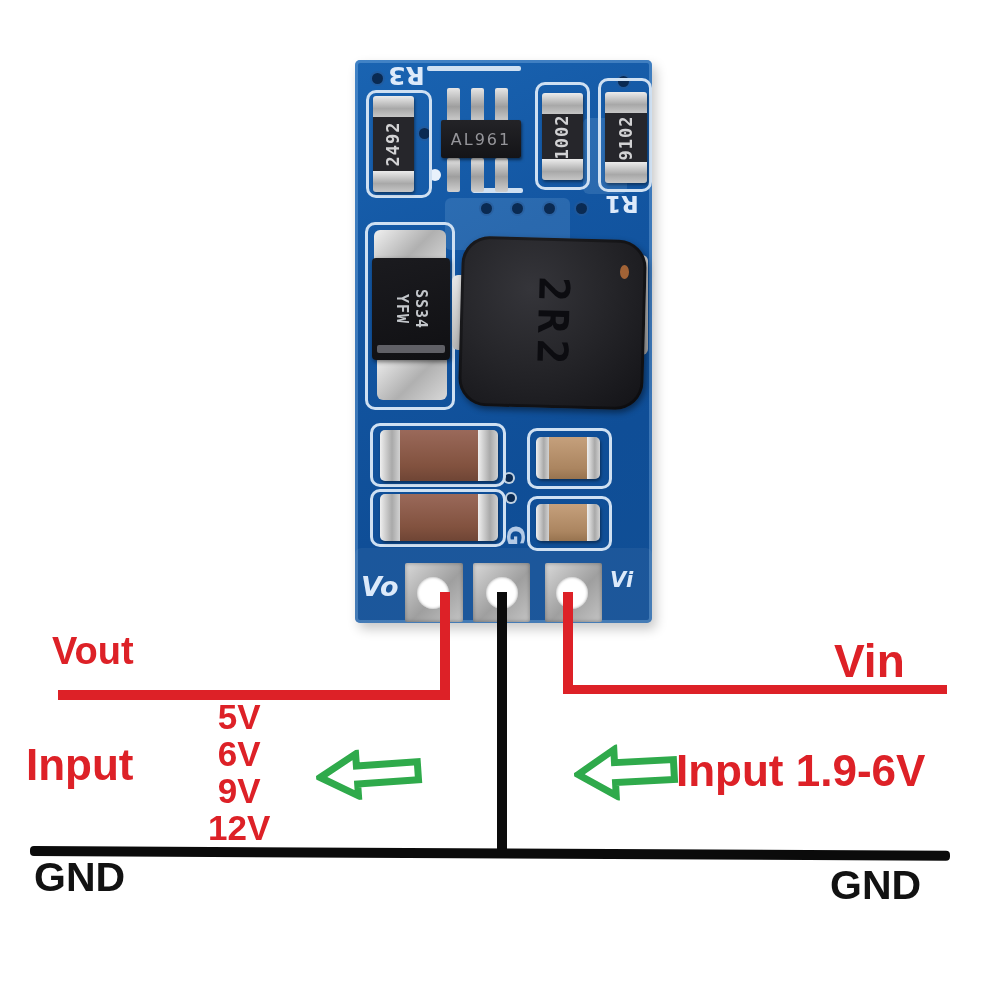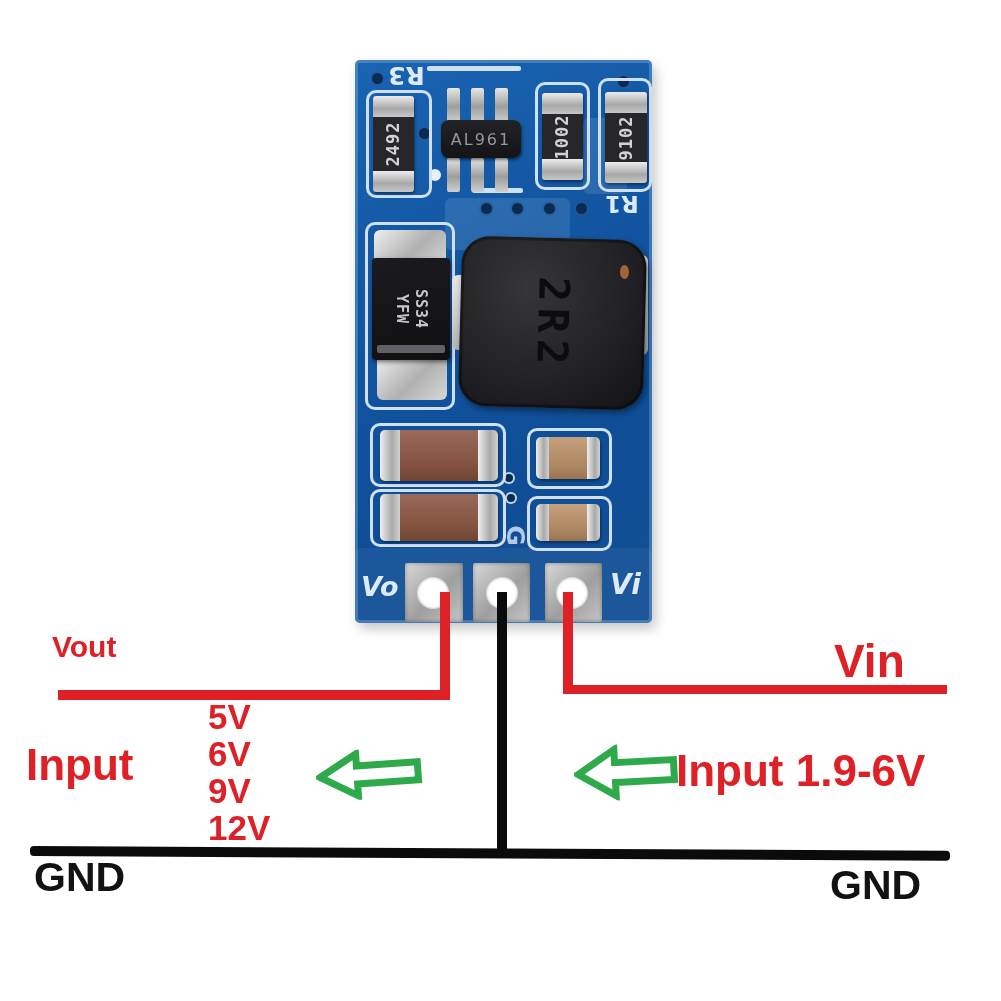--- a/index.html
+++ b/index.html
@@ -33,21 +33,21 @@
         box-shadow:1px 2px 3px rgba(0,0,0,.4);}
   .resv .end{height:21px;background:linear-gradient(180deg,#ececec,#a8a8a8 60%,#c6c6c6);}
   .resv .mid{flex:1;background:#26262b;display:flex;align-items:center;justify-content:center;}
   .restxt{color:#d2d2d4;font-family:"DejaVu Sans Mono",monospace;font-weight:bold;
           font-size:17px;letter-spacing:1px;white-space:nowrap;transform:rotate(-90deg);}
 
   
   .lead{position:absolute;width:13px;height:34px;background:linear-gradient(180deg,#e6e6e6,#9e9e9e 55%,#cfcfcf);
         border-radius:2px;}
   #ic-body{left:86px;top:60px;width:80px;height:38px;background:linear-gradient(180deg,#232327,#141417);
-        border-radius:8px;display:flex;align-items:center;justify-content:center;
+        border-radius:2px;display:flex;align-items:center;justify-content:center;
         box-shadow:1px 2px 3px rgba(0,0,0,.5);text-align:right;}
   #ic-body span{color:#95959a;font-size:16px;letter-spacing:2px;font-family:"DejaVu Sans",sans-serif;}
 
   
   #diode-body{left:17px;top:198px;width:78px;height:102px;background:linear-gradient(165deg,#1b1b1f,#101013);
         border-radius:4px;display:flex;align-items:center;justify-content:center;
         box-shadow:1px 2px 4px rgba(0,0,0,.5);}
   .diode-band{position:absolute;left:5px;right:5px;bottom:7px;height:8px;background:#6f6f74;opacity:.85;border-radius:2px;}
   .diode-marking{transform:rotate(90deg);display:flex;flex-direction:column;line-height:19px;text-align:center;}
   .diode-marking span{color:#c3c6ca;font-family:"DejaVu Sans Mono",monospace;font-weight:bold;
@@ -79,24 +79,24 @@
   .hole{position:absolute;width:32px;height:32px;border-radius:50%;background:#ffffff;
        box-shadow:inset 0 0 3px #9a9a9a;}
 
   
   .wire-red{position:absolute;background:#dd2127;}
   .wire-black{position:absolute;background:#0b0b0b;}
 
   
   .ann{position:absolute;color:#dd2127;font-weight:bold;white-space:nowrap;}
   .annk{position:absolute;color:#121212;font-weight:bold;white-space:nowrap;}
-  #t-vout{left:52px;top:630px;font-size:30px;}
+  #t-vout{left:52px;top:630px;font-size:38px;}
   #t-vin{left:834px;top:634px;font-size:46px;}
   #t-output{left:26px;top:740px;font-size:44px;}
-  #volt-list{left:208px;top:698px;display:flex;flex-direction:column;line-height:37px;font-size:35px;}
+  #volt-list{left:208px;top:698px;display:flex;flex-direction:column;line-height:37px;font-size:35px;text-align:center;}
   #t-input{left:676px;top:746px;font-size:44px;}
   #t-gnd-l{left:34px;top:854px;font-size:41px;}
   #t-gnd-r{left:830px;top:862px;font-size:41px;}
   #arrow-out{left:316px;top:749px;transform:rotate(-4deg);}
   #arrow-in{left:574px;top:744px;transform:rotate(-3deg);}
 </style>
 </head>
 <body>
 
 <div id="pcb" class="abs">
@@ -112,21 +112,21 @@
   <div class="via" style="left:189px;top:143px;"></div>
   <div class="via" style="left:221px;top:143px;"></div>
   <div class="viaring" style="left:148px;top:412px;"></div>
   <div class="viaring" style="left:150px;top:432px;"></div>
   <div class="whitedot" style="left:74px;top:109px;"></div>
 
   <div class="sklabel rot180" style="left:33px;top:1px;font-size:25px;">R3</div>
   <div class="sklabel rot180" style="left:250px;top:131px;font-size:23px;">R1</div>
   <div class="sklabel rot90" style="left:150px;top:461px;font-size:25px;opacity:.8;">G</div>
   <div class="sklabel" style="left:6px;top:511px;font-size:27px;font-style:italic;">Vo</div>
-  <div class="sklabel" style="left:255px;top:508px;font-size:28px;font-style:italic;">Vi</div>
+  <div class="sklabel" style="left:255px;top:508px;font-size:21px;font-style:italic;">Vi</div>
 
   <div class="skline" style="left:72px;top:6px;width:94px;height:5px;"></div>
   <div class="skline" style="left:117px;top:128px;width:51px;height:5px;"></div>
   <div class="skbox" style="left:11px;top:30px;width:60px;height:102px;"></div>
   <div class="skbox" style="left:180px;top:22px;width:49px;height:102px;"></div>
   <div class="skbox" style="left:243px;top:18px;width:48px;height:108px;"></div>
   <div class="skbox" style="left:10px;top:162px;width:84px;height:182px;"></div>
   <div class="skbox" style="left:15px;top:363px;width:130px;height:58px;"></div>
   <div class="skbox" style="left:15px;top:429px;width:130px;height:52px;"></div>
   <div class="skbox" style="left:172px;top:368px;width:79px;height:55px;"></div>

